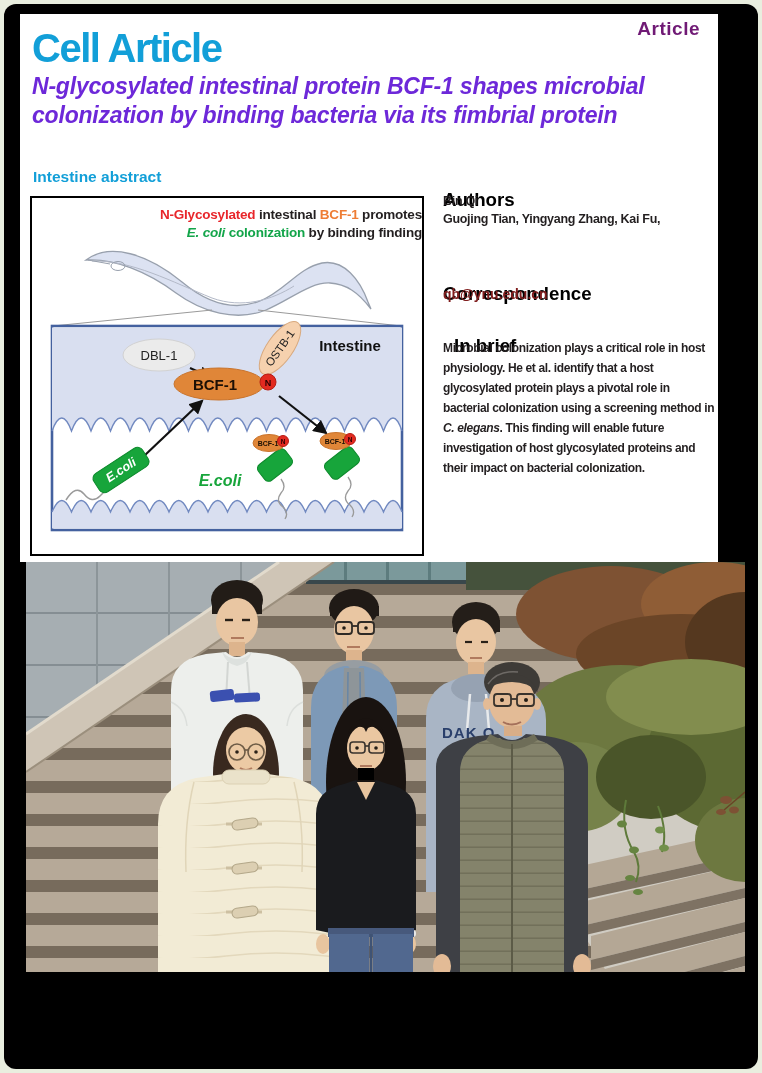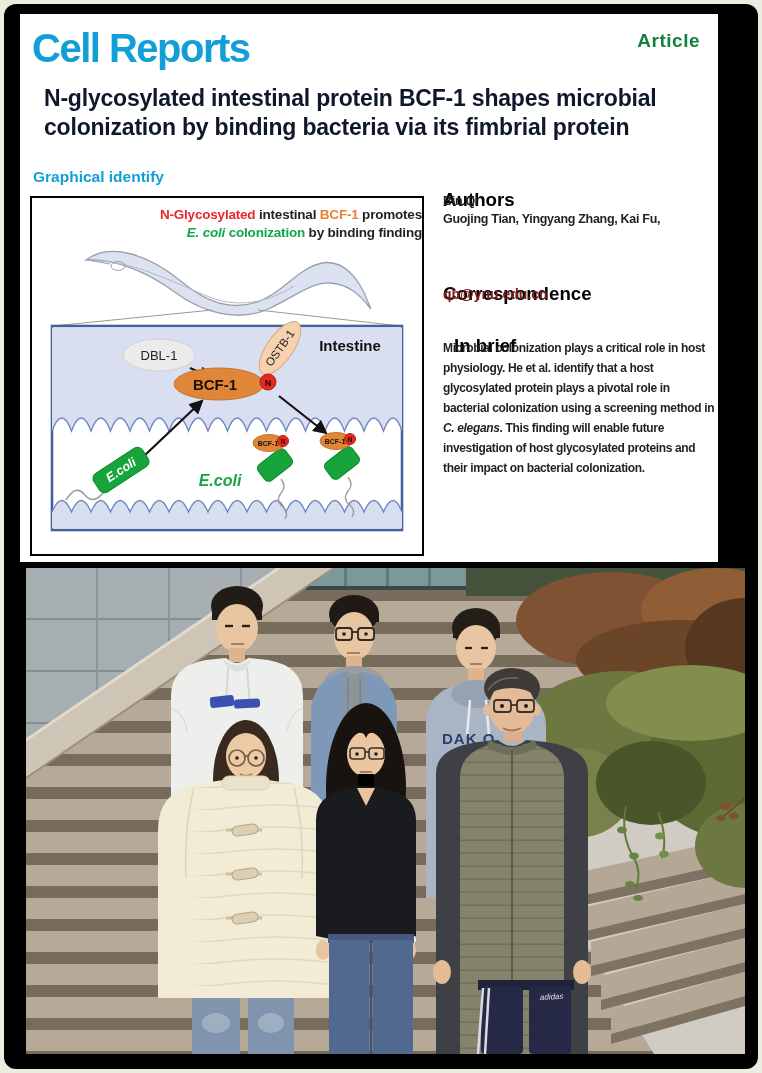--- a/index.html
+++ b/index.html
@@ -1,47 +1,47 @@
 <!DOCTYPE html>
 <html><head>
 <meta charset="utf-8">
 <style>
   html,body{margin:0;padding:0;}
   body{width:762px;height:1073px;background:#e9eedf;position:relative;overflow:hidden;
        font-family:"Liberation Sans",sans-serif;-webkit-font-smoothing:antialiased;}
   .frame{position:absolute;left:4px;top:4px;width:754px;height:1065px;background:#000;border-radius:12px;}
   .card{position:absolute;left:16px;top:10px;width:698px;height:548px;background:#fff;}
   .journal{position:absolute;left:12px;top:12px;font-size:40px;font-weight:bold;letter-spacing:-1.5px;color:#129fd8;}
-  .article-label{position:absolute;top:16px;right:18px;font-size:19px;font-weight:bold;color:#15803d;letter-spacing:.5px;}
-  .title{position:absolute;left:12px;top:58px;width:640px;margin:12px;font-size:23px;line-height:29px;font-weight:bold;color:#0f172a;letter-spacing:-.2px;}
+  .article-label{position:absolute;top:4px;right:18px;font-size:19px;font-weight:bold;color:#701a75;letter-spacing:.5px;}
+  .title{position:absolute;left:12px;top:58px;width:640px;margin:0;font-size:23px;line-height:29px;font-weight:bold;color:#6d28d9;letter-spacing:-.2px;font-style:italic;}
   .ga-heading{position:absolute;left:13px;top:154px;font-size:15.5px;font-weight:bold;color:#129fd8;}
   .ga-box{position:absolute;left:10px;top:182px;width:390px;height:356px;border:2px solid #000;background:#fff;}
   .ga-caption{position:absolute;left:0;top:8px;width:100%;text-align:right;font-size:13.5px;font-weight:bold;line-height:18px;letter-spacing:-.2px;}
   .c-red{color:#e8262b;} .c-orange{color:#ee7d35;} .c-green{color:#13a54a;} .c-dark{color:#231f20;} .it{font-style:italic;}
   .col{position:absolute;left:423px;top:0;width:272px;}
   .h-authors{position:absolute;left:423px;top:156px;}
   .names{position:absolute;left:423px;top:178px;font-size:12.5px;font-weight:bold;line-height:18px;color:#231f20;letter-spacing:-.3px;}
   .h-corr{position:absolute;left:423px;top:250px;}
   .email{position:absolute;left:423px;top:272px;font-size:14px;font-weight:bold;color:#7f1d1d;}
   .h-brief{position:absolute;left:423px;top:302px;margin-left:11px;}
   .brief{position:absolute;left:423px;top:324px;width:272px;font-size:12px;font-weight:bold;line-height:20px;color:#231f20;letter-spacing:-.35px;}
-  .photo{position:absolute;left:22px;top:558px;width:719px;height:486px;overflow:hidden;margin-top:6px;}
+  .photo{position:absolute;left:22px;top:558px;width:719px;height:410px;overflow:hidden;}
   svg text{font-family:"Liberation Sans",sans-serif;}
 </style>
 </head>
 <body>
 
 <div class="frame">
   <div class="card">
 
     <div class="article-label">Article</div>
-    <div class="journal">Cell Reports</div>
+    <div class="journal">Cell Article</div>
     <h1 class="title">N-glycosylated intestinal protein BCF-1 shapes microbial colonization by binding bacteria via its fimbrial protein</h1>
 
-    <div class="ga-heading">Graphical identify</div>
+    <div class="ga-heading">Intestine abstract</div>
 
     <div class="ga-box">
       <svg width="390" height="356" viewBox="0 0 390 356">
         <defs>
           <marker id="arr" viewBox="0 0 10 10" refX="8.5" refY="5" markerWidth="6.5" markerHeight="6.5" orient="auto-start-reverse">
             <path d="M0,0 L10,5 L0,10 Z" fill="#111"></path>
           </marker>
         </defs>
 
         <g>

